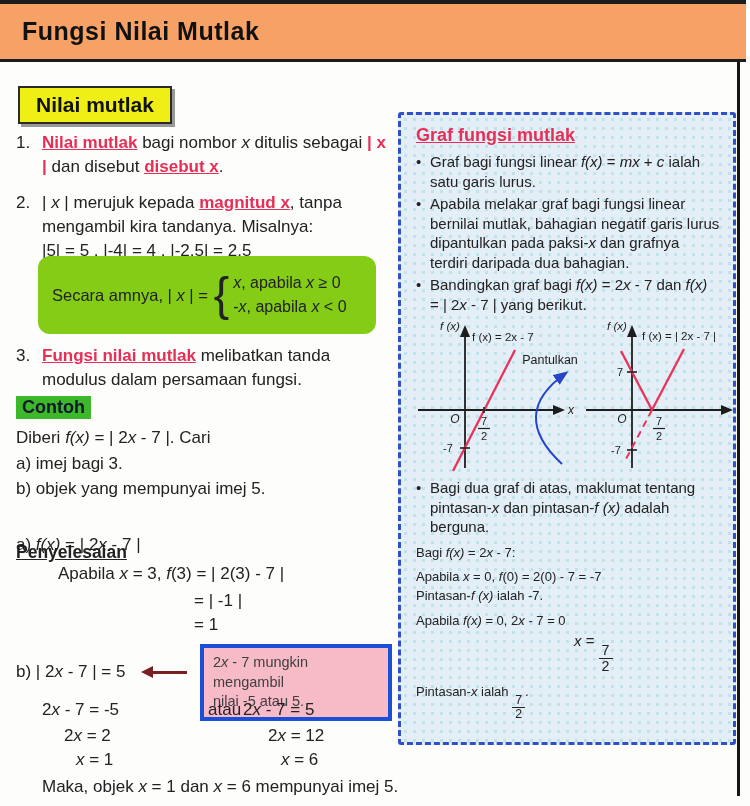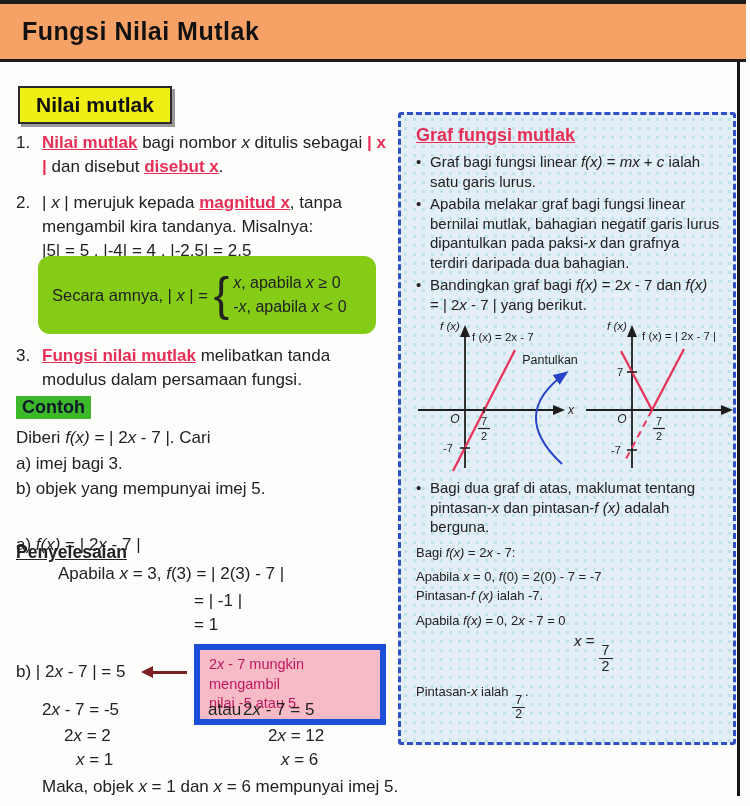--- a/index.html
+++ b/index.html
@@ -55,23 +55,23 @@
 
   .badge-green {
     position:absolute; left:16px; top:396px;
     background:#3cb82a; color:#0f172a; font-weight:bold; font-size:18px;
     padding:1px 6px;
   }
   .plain { font-size:17px; line-height:1.4; }
   .penyelesaian { font-weight:bold; text-decoration:underline; font-size:17.5px;margin-top:36px; }
 
   .note-box {
-    position:absolute; left:194px; top:644px; width:192px;
-    background:#f7bac7; border:6px solid #1d4ed8;
-    font-size:14.5px; line-height:1.35; padding:5px 9px; color:#be185d;
+    position:absolute; left:200px; top:644px; width:192px;
+    background:#f7bac7; border:4px solid #1d4ed8;
+    font-size:14.5px; line-height:1.35; padding:5px 9px; color:#404040;
   }
   .arrow-line { position:absolute; left:152px; top:671px; width:35px; height:3px; background:#7a1f1f; }
   .arrow-head { position:absolute; left:141px; top:666px; width:0; height:0;
     border-top:6px solid transparent; border-bottom:6px solid transparent; border-right:12px solid #7a1f1f; }
 
   
   .info-box {
     position:absolute; left:398px; top:112px; width:338px; height:633px;
     border:3px dashed #2f50c8; border-radius:3px;
     background-color:#e4eef6;

